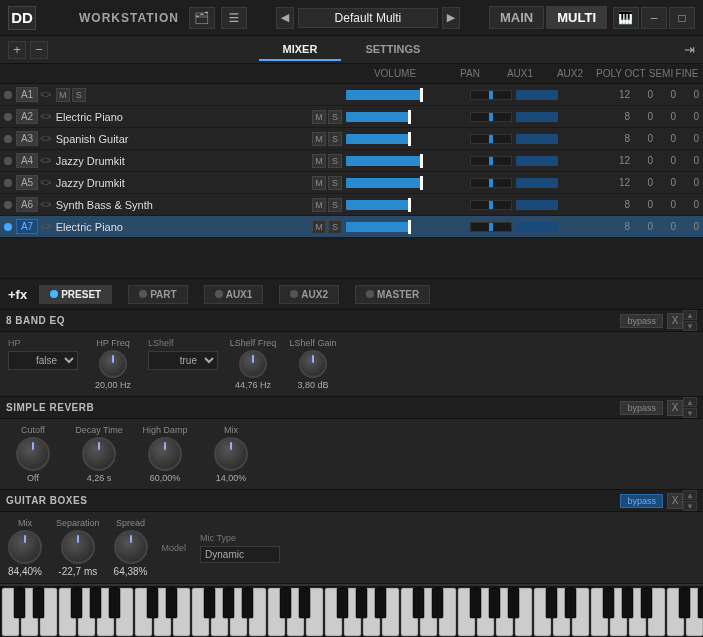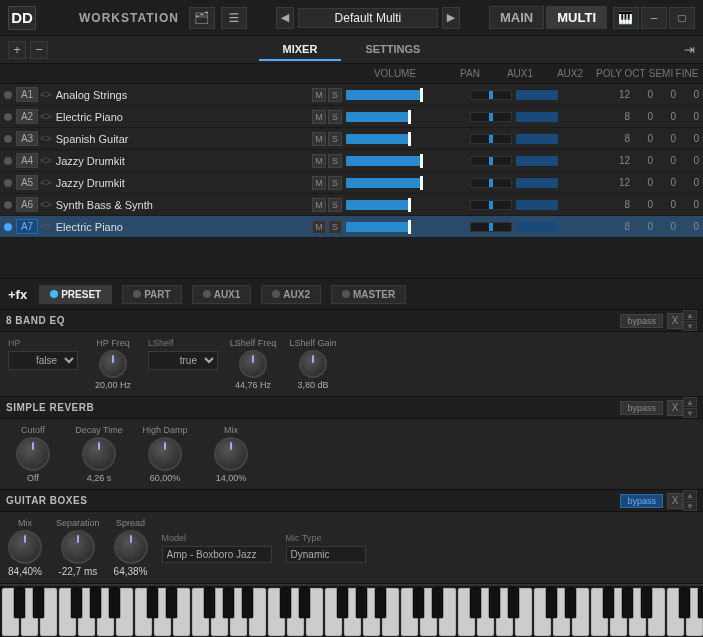--- a/index.html
+++ b/index.html
@@ -525,21 +525,20 @@
   <span class="col-oct">OCT</span>
   <span class="col-semi">SEMI</span>
   <span class="col-fine">FINE</span>
 </div>
 
 <div class="track-list" id="track-list">
     <div class="track-row">
     <div class="track-dot"></div>
     <div class="track-slot">A1</div>
     <div class="track-arrows">&lt;&gt;</div>
-    <div class="track-name">Analog Strings</div>
     <div class="track-ms">
       <div class="ms-btn">M</div>
       <div class="ms-btn">S</div>
     </div>
     <div class="col-volume">
       <div class="vol-track" style="width:77px;">
         <div class="vol-fill" style="width:100%;"></div>
         <div class="vol-thumb"></div>
       </div>
     </div>
@@ -723,21 +722,21 @@
       <span class="tn">0</span>
       <span class="tn">0</span>
     </div>
   </div>
   </div>
 
 <div class="empty-space"></div>
 
 <div class="fx-bar">
   <span class="fx-label">+fx</span>
-  <div id="fx-tabs" style="display:flex;gap:10px;">
+  <div id="fx-tabs" style="display:flex;gap:16px;">
       <div class="fx-tab active">
     <div class="power-dot on"></div>
     <span>PRESET</span>
   </div>
       <div class="fx-tab">
     <div class="power-dot"></div>
     <span>PART</span>
   </div>
       <div class="fx-tab">
     <div class="power-dot"></div>
@@ -850,25 +849,20 @@
       <div class="knob"></div>
       <span class="guitar-value">-22,7 ms</span>
     </div>
     <div class="guitar-section">
       <span class="guitar-label">Spread</span>
       <div class="knob"></div>
       <span class="guitar-value">64,38%</span>
     </div>
     <div class="field-group">
       <span class="field-label">Model</span>
-      <select class="gbox-select">
-        <option>Amp - Boxboro Jazz</option>
-        <option>Amp - Direct</option>
-        <option>Amp - Clean</option>
-      </select>
     </div>
     <div class="field-group">
       <span class="field-label">Mic Type</span>
       <select class="gbox-select" style="width:80px;">
         <option>Dynamic</option>
         <option>Condenser</option>
         <option>Ribbon</option>
       </select>
     </div>
   </div>

